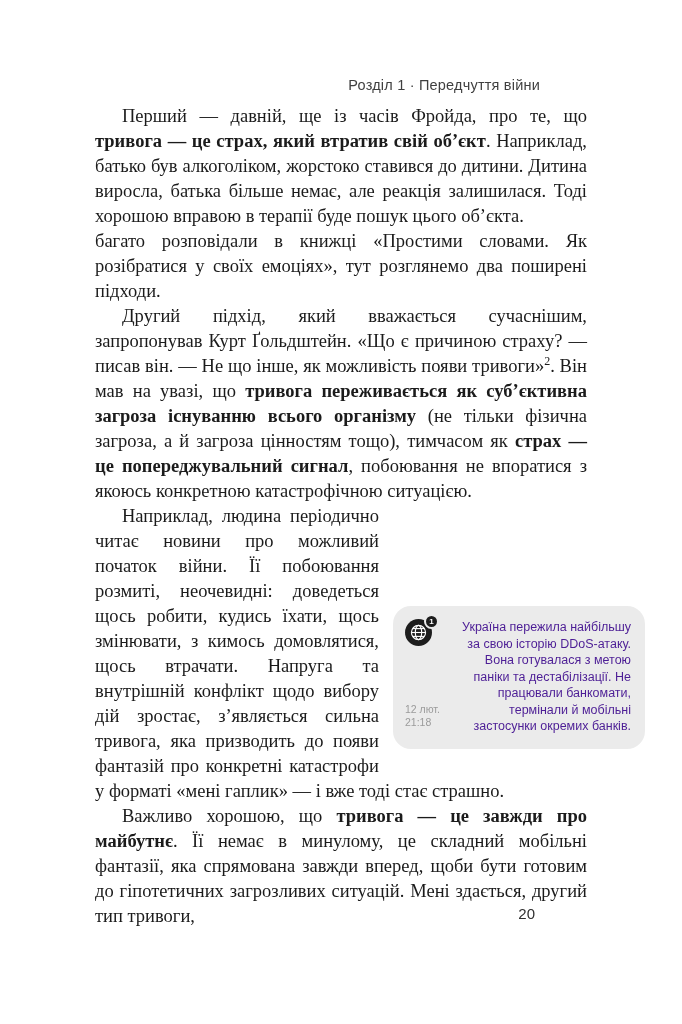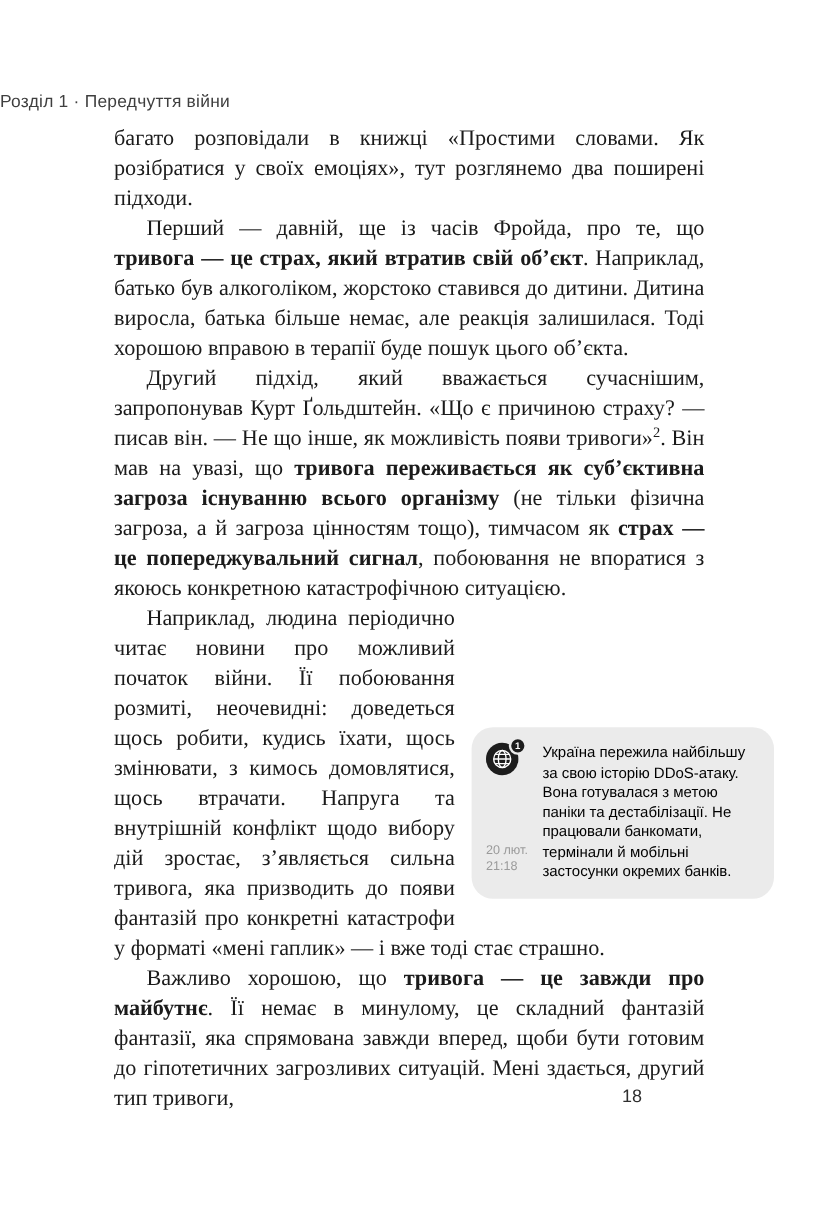--- a/index.html
+++ b/index.html
@@ -7,20 +7,21 @@
   body {
     width: 682px; height: 1024px;
     position: relative;
     overflow: hidden;
     font-family: "Liberation Serif", serif;
     color: var(--body-text, #1b1b1b);
   }
   .running-head {
     position: absolute;
     top: 77px; left: 0; right: 142px;
+    text-align: right;
     font-family: "Liberation Sans", sans-serif;
     font-size: 14.5px;
     letter-spacing: 0.2px;
     color: #3f3f3f;
   }
   .page-body {
     position: absolute;
     top: 104px; left: 95px;
     width: 492px;
     font-size: 18.5px;
@@ -73,69 +74,70 @@
   .timestamp {
     font-size: 10.5px;
     line-height: 13px;
     color: var(--timestamp-text, #9b9b9b);
     padding-bottom: 6px;
     white-space: nowrap;
   }
   .message {
     font-size: 12.5px;
     line-height: 16.5px;
-    color: #000000;
+    color: #4c1d95;
+    text-align: right;
   }
   .folio {
     position: absolute;
     top: 905px; right: 147px;
     font-family: "Liberation Sans", sans-serif;
     font-size: 15px;
     color: #2f2f2f;
   }
 </style>
 </head>
 <body>
 
 <div class="page">
 
   <div class="running-head">Розділ 1 · Передчуття війни</div>
 
   <main class="page-body">
 
     <div id="paras-before">
+        <p class="para indent"><span>Перший — давній, ще із часів Фройда, про те, що </span><span class="bold">тривога — це страх, який втратив свій об’єкт</span><span>. Наприклад, батько був алкоголіком, жорстоко ставився до дитини. Дитина виросла, батька більше немає, але реакція залишилася. Тоді хорошою вправою в терапії буде пошук цього об’єкта.</span></p>
         <p class="para"><span>багато розповідали в книжці «Простими словами. Як розібратися у своїх емоціях», тут розглянемо два поширені підходи.</span></p>
-        <p class="para indent"><span>Перший — давній, ще із часів Фройда, про те, що </span><span class="bold">тривога — це страх, який втратив свій об’єкт</span><span>. Наприклад, батько був алкоголіком, жорстоко ставився до дитини. Дитина виросла, батька більше немає, але реакція залишилася. Тоді хорошою вправою в терапії буде пошук цього об’єкта.</span></p>
         <p class="para indent"><span>Другий підхід, який вважається сучаснішим, запропонував Курт Ґольдштейн. «Що є причиною страху? — писав він. — Не що інше, як можливість появи тривоги»</span><sup class="fn">2</sup><span>. Він мав на увазі, що </span><span class="bold">тривога переживається як суб’єктивна загроза існуванню всього організму</span><span> (не тільки фізична загроза, а й загроза цінностям тощо), тимчасом як </span><span class="bold">страх — це попереджувальний сигнал</span><span>, побоювання не впоратися з якоюсь конкретною катастрофічною ситуацією.</span></p>
       </div>
 
     <aside class="bubble">
       <div class="bubble-left">
         <div class="icon-wrap">
           <div class="globe-circle">
             <svg width="17" height="17" viewBox="0 0 24 24" fill="none" stroke="#ffffff" stroke-width="1.6">
               <circle cx="12" cy="12" r="10"></circle>
               <ellipse cx="12" cy="12" rx="4.5" ry="10"></ellipse>
               <path d="M2 12h20"></path>
               <path d="M3.5 6.5h17"></path>
               <path d="M3.5 17.5h17"></path>
             </svg>
           </div>
           <div class="badge">1</div>
         </div>
         <div class="timestamp">
-          <div>20 лют.</div>
+          <div>12 лют.</div>
           <div>21:18</div>
         </div>
       </div>
       <div class="message">Україна пережила найбільшу за свою історію DDoS-атаку. Вона готувалася з метою паніки та дестабілізації. Не працювали банкомати, термінали й мобільні застосунки окремих банків.</div>
     </aside>
 
     <div id="paras-after">
         <p class="para indent"><span>Наприклад, людина періодично читає новини про можливий початок війни. Її побоювання розмиті, неочевидні: доведеться щось робити, кудись їхати, щось змінювати, з кимось домовлятися, щось втрачати. Напруга та внутрішній конфлікт щодо вибору дій зростає, з’являється сильна тривога, яка призводить до появи фантазій про конкретні катастрофи у форматі «мені гаплик» — і вже тоді стає страшно.</span></p>
-        <p class="para indent"><span>Важливо хорошою, що </span><span class="bold">тривога — це завжди про майбутнє</span><span>. Її немає в минулому, це складний фантазій фантазії, яка спрямована завжди вперед, щоби бути готовим до гіпотетичних загрозливих ситуацій. Мені здається, другий тип тривоги,</span></p>
+        <p class="para indent"><span>Важливо хорошою, що </span><span class="bold">тривога — це завжди про майбутнє</span><span>. Її немає в минулому, це складний мобільні фантазії, яка спрямована завжди вперед, щоби бути готовим до гіпотетичних загрозливих ситуацій. Мені здається, другий тип тривоги,</span></p>
       </div>
 
   </main>
 
-  <div class="folio">18</div>
+  <div class="folio">20</div>
 
 </div>
 
 </body></html>

